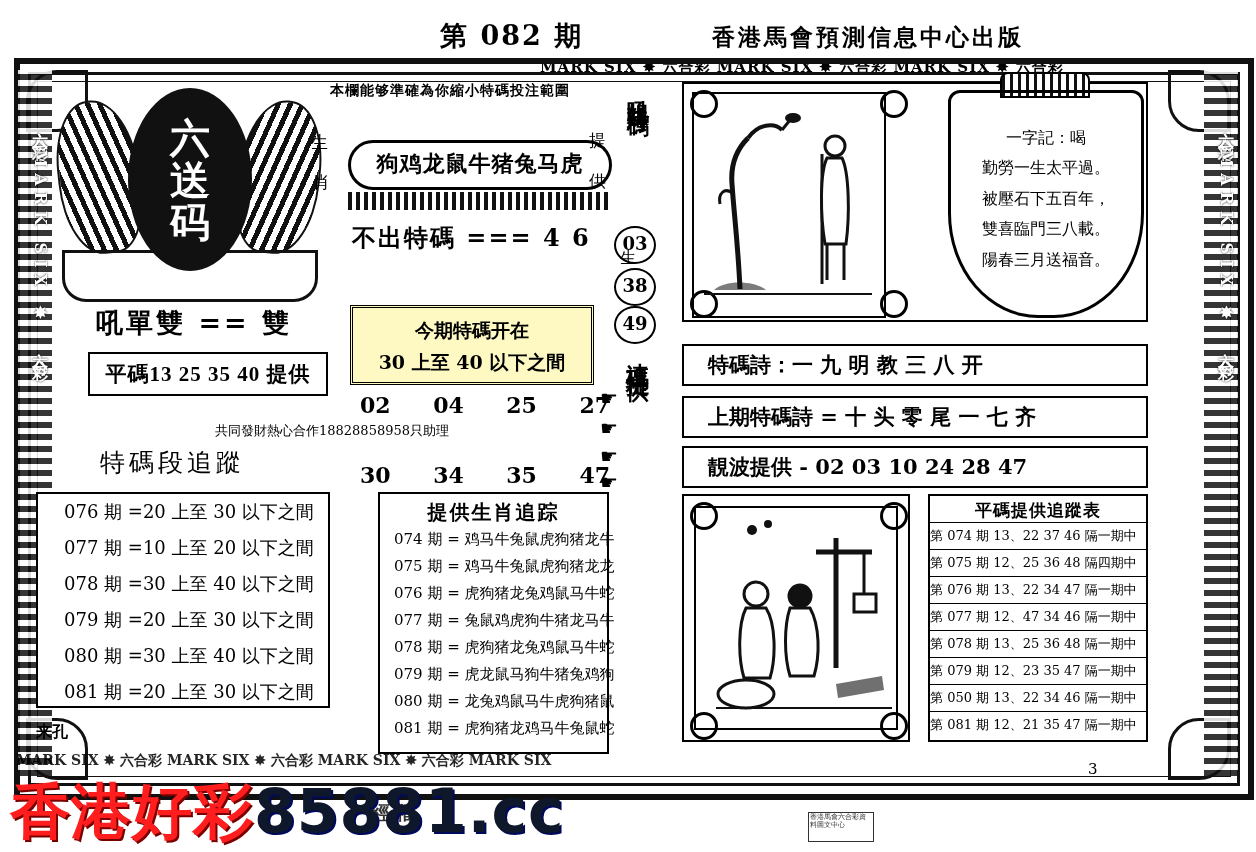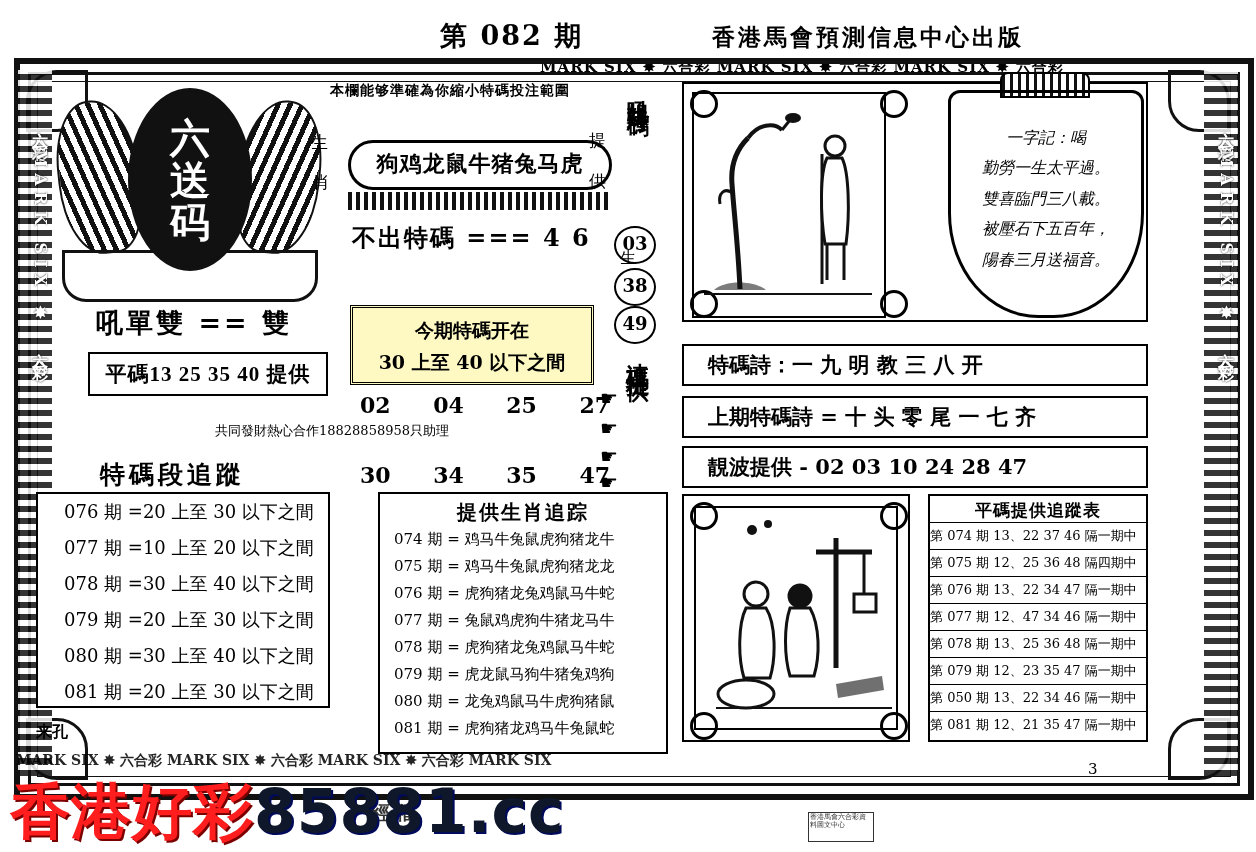--- a/index.html
+++ b/index.html
@@ -104,21 +104,21 @@
   .flat-box{left:88px;top:352px;width:240px;height:44px;}
   .flat-box .t{
     text-align:center;line-height:40px;font-size:21px;font-weight:bold;
     font-family:Liberation Serif, serif;letter-spacing:1px;
   }
   .agent-line{
     position:absolute;left:215px;top:422px;font-size:13px;color:#000;
     font-family:"DejaVu Serif","Liberation Serif",serif;
   }
   .track-title{
-    position:absolute;left:100px;top:458px;font-size:25px;font-weight:bold;
+    position:absolute;left:100px;top:446px;font-size:25px;font-weight:normal;
     letter-spacing:4px;font-family:"DejaVu Serif","Liberation Serif",serif;
   }
   .track-box{left:36px;top:492px;width:294px;height:216px;border:2px solid #000;}
   .track-row{
     height:36px;line-height:36px;padding-left:26px;font-size:18px;
     font-family:"DejaVu Serif","Liberation Serif",serif;white-space:nowrap;
   }
   .laikong{
     position:absolute;left:36px;top:722px;font-size:16px;font-weight:bold;
     font-family:"DejaVu Serif","Liberation Serif",serif;
@@ -165,21 +165,21 @@
   }
   .lbl-right{
     position:absolute;left:588px;top:118px;width:22px;font-size:17px;
     writing-mode:vertical-rl;font-family:"DejaVu Serif","Liberation Serif",serif;
   }
   .lbl-right2{
     position:absolute;left:588px;top:160px;width:22px;font-size:17px;
     writing-mode:vertical-rl;font-family:"DejaVu Serif","Liberation Serif",serif;
   }
 
-  .zodiac-track{left:378px;top:492px;width:290px;height:262px;}
+  .zodiac-track{left:378px;top:492px;width:231px;height:262px;}
   .zt-title{
     text-align:center;font-size:20px;font-weight:bold;margin-top:5px;
     font-family:"DejaVu Serif","Liberation Serif",serif;letter-spacing:2px;
   }
   .zt-row{
     height:27px;line-height:27px;padding-left:14px;font-size:15px;
     font-family:"DejaVu Serif","Liberation Serif",serif;white-space:nowrap;
   }
 
   
@@ -210,21 +210,21 @@
   .pic-box{left:682px;top:82px;width:466px;height:240px;}
   .pic-inner{
     position:absolute;left:8px;top:8px;width:190px;height:222px;border:2px solid #000;
   }
   .pic-dot{
     position:absolute;width:22px;height:22px;border:3px solid #000;border-radius:50%;
     background:#fff;
   }
   .poem-shield{
     position:absolute;left:948px;top:90px;width:190px;height:222px;
-    border:3px solid #000;border-radius:12px 12px 46% 46%;font-style:italic;
+    border:3px solid #000;border-radius:12px 12px 46% 46%;
   }
   .poem-shield .pt{
     text-align:center;font-size:16px;line-height:1.9;margin-top:30px;
     font-family:"DejaVu Serif","Liberation Serif",serif;
   }
   .crown{
     position:absolute;left:1000px;top:72px;width:86px;height:22px;
     border:2px solid #000;border-radius:8px 8px 0 0;
     background:repeating-linear-gradient(90deg,#111 0 3px,#fff 3px 8px);
   }
@@ -405,22 +405,22 @@
         <path d="M10 200 L178 200" stroke="#111" stroke-width="2"></path>
       </svg>
     </div>
   </div>
 
   <div class="crown"></div>
   <div class="poem-shield">
     <div class="pt">
       <div>一字記：喝</div>
       <div>勤勞一生太平過。</div>
+      <div>被壓石下五百年，</div>
       <div>雙喜臨門三八載。</div>
-      <div>被壓石下五百年，</div>
       <div>陽春三月送福音。</div>
     </div>
   </div>
 
   <div class="box poem-row" style="top:344px;">
     <div class="inner">特碼詩：一 九 明 教 三 八 开</div>
   </div>
   <div class="box poem-row" style="top:396px;">
     <div class="inner">上期特碼詩 = 十 头 零 尾 一 七 齐</div>
   </div>

